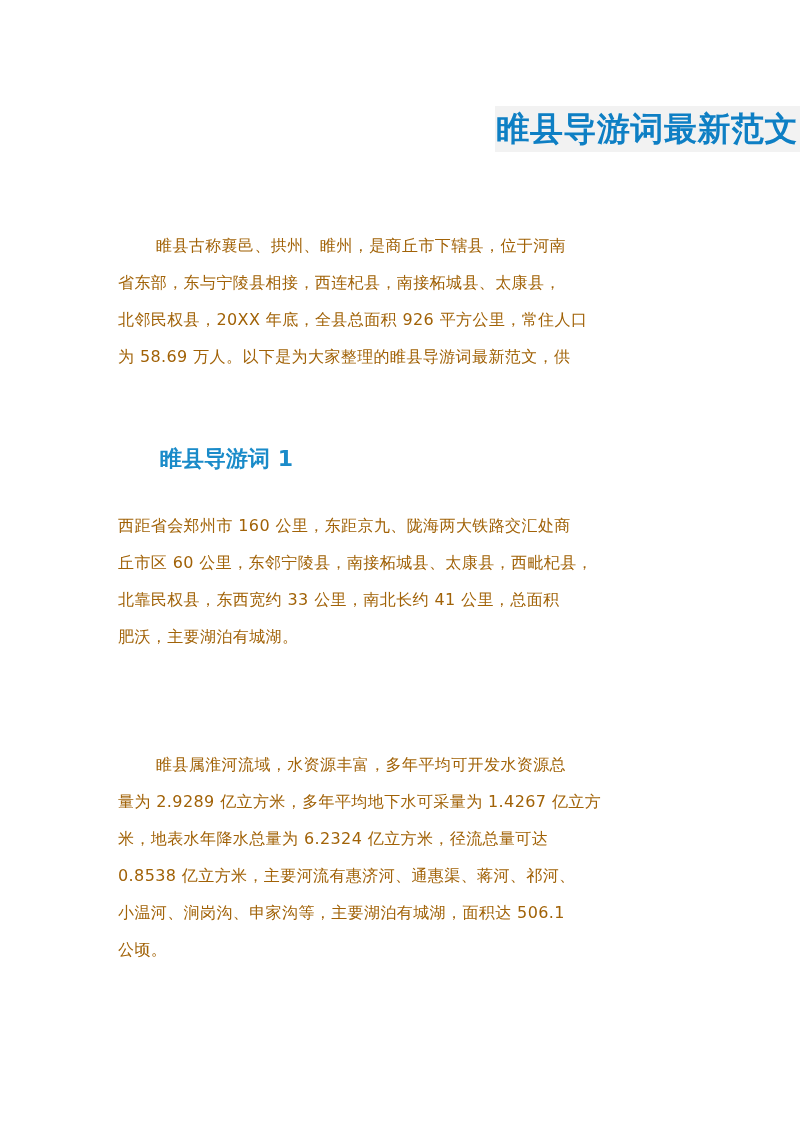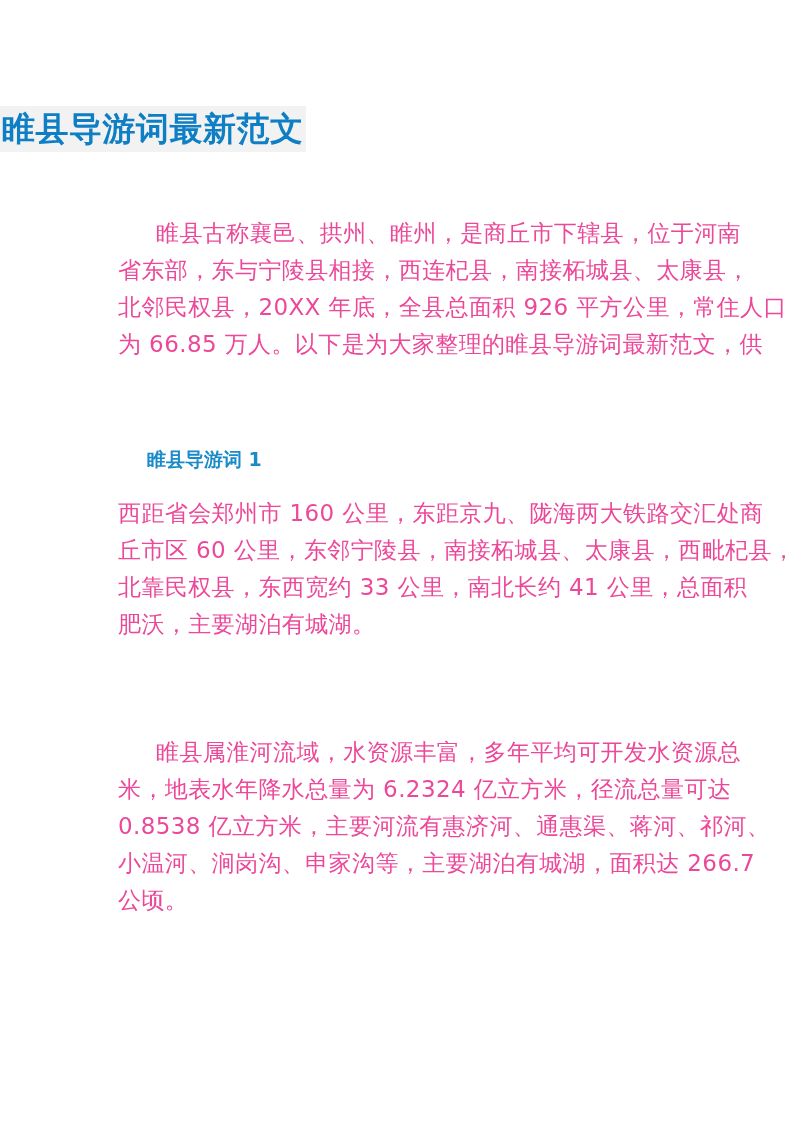--- a/index.html
+++ b/index.html
@@ -18,83 +18,85 @@
   .page {
     position: absolute;
     left: 0; top: 0;
     width: 800px; height: 1132px;
   }
   .title-wrap {
     position: absolute;
     top: 106px;
     left: 0;
     width: 800px;
-    text-align: left;
+    text-align: right;
   }
   .title {
     display: inline-block;
     background: #f2f2f2;
     color: #0e7fc4;
     font-weight: bold;
     font-size: 33px;
     line-height: 46px;
     padding: 0 2px;
     letter-spacing: 0.5px;
   }
   .body-text {
     position: absolute;
     left: 118px;
     width: 570px;
-    font-size: 23px;
+    font-size: 16px;
     line-height: 37px;
     letter-spacing: 0.4px;
-    color: #ec4899;
+    color: #a16207;
+    margin-top: 12px;
   }
   .line {
     display: block;
     white-space: nowrap;
   }
   .line.first {
     padding-left: 38px;
   }
   .section-heading {
     position: absolute;
-    left: 147px;
-    font-size: 19px;
+    left: 160px;
+    font-size: 22px;
     font-weight: bold;
     color: #1a8bc9;
     line-height: 30px;
   }
 </style>
 </head>
 <body>
 
 <div class="page">
 
   <div class="title-wrap">
     <span class="title">睢县导游词最新范文</span>
   </div>
 
   <div class="body-text" style="top:215px;">
     <span class="line first">睢县古称襄邑、拱州、睢州，是商丘市下辖县，位于河南</span>
     <span class="line">省东部，东与宁陵县相接，西连杞县，南接柘城县、太康县，</span>
     <span class="line">北邻民权县，20XX 年底，全县总面积 926 平方公里，常住人口</span>
-    <span class="line">为 66.85 万人。以下是为大家整理的睢县导游词最新范文，供</span>
+    <span class="line">为 58.69 万人。以下是为大家整理的睢县导游词最新范文，供</span>
   </div>
 
   <div class="section-heading" style="top:444px;">睢县导游词 1</div>
 
   <div class="body-text" style="top:495px;">
     <span class="line">西距省会郑州市 160 公里，东距京九、陇海两大铁路交汇处商</span>
     <span class="line">丘市区 60 公里，东邻宁陵县，南接柘城县、太康县，西毗杞县，</span>
     <span class="line">北靠民权县，东西宽约 33 公里，南北长约 41 公里，总面积</span>
     <span class="line">肥沃，主要湖泊有城湖。</span>
   </div>
 
   <div class="body-text" style="top:734px;">
     <span class="line first">睢县属淮河流域，水资源丰富，多年平均可开发水资源总</span>
+    <span class="line">量为 2.9289 亿立方米，多年平均地下水可采量为 1.4267 亿立方</span>
     <span class="line">米，地表水年降水总量为 6.2324 亿立方米，径流总量可达</span>
     <span class="line">0.8538 亿立方米，主要河流有惠济河、通惠渠、蒋河、祁河、</span>
-    <span class="line">小温河、涧岗沟、申家沟等，主要湖泊有城湖，面积达 266.7</span>
+    <span class="line">小温河、涧岗沟、申家沟等，主要湖泊有城湖，面积达 506.1</span>
     <span class="line">公顷。</span>
   </div>
 
 </div>
 
 </body></html>

